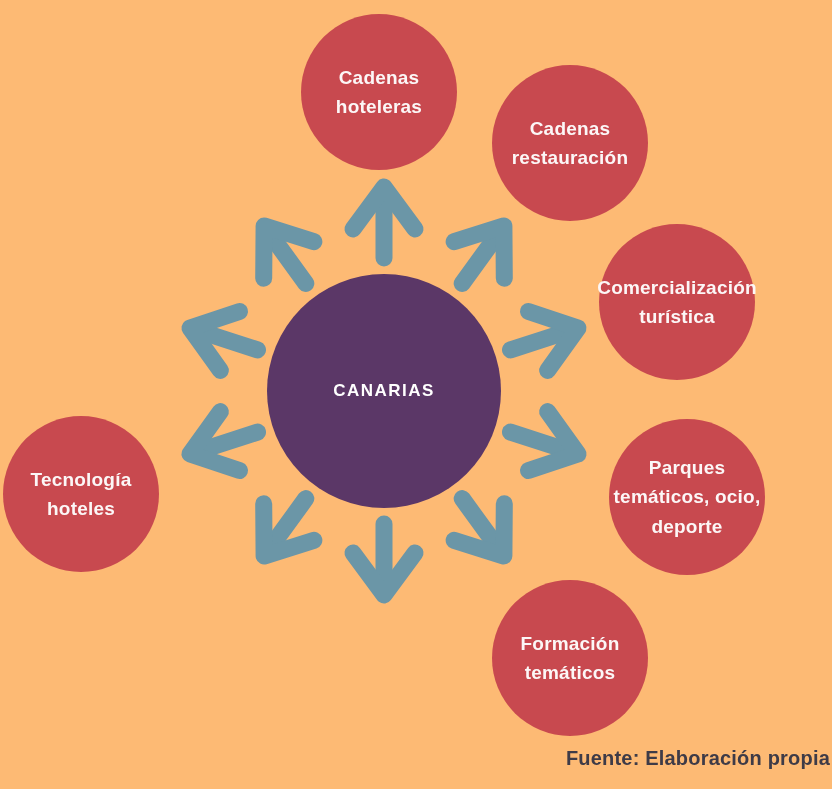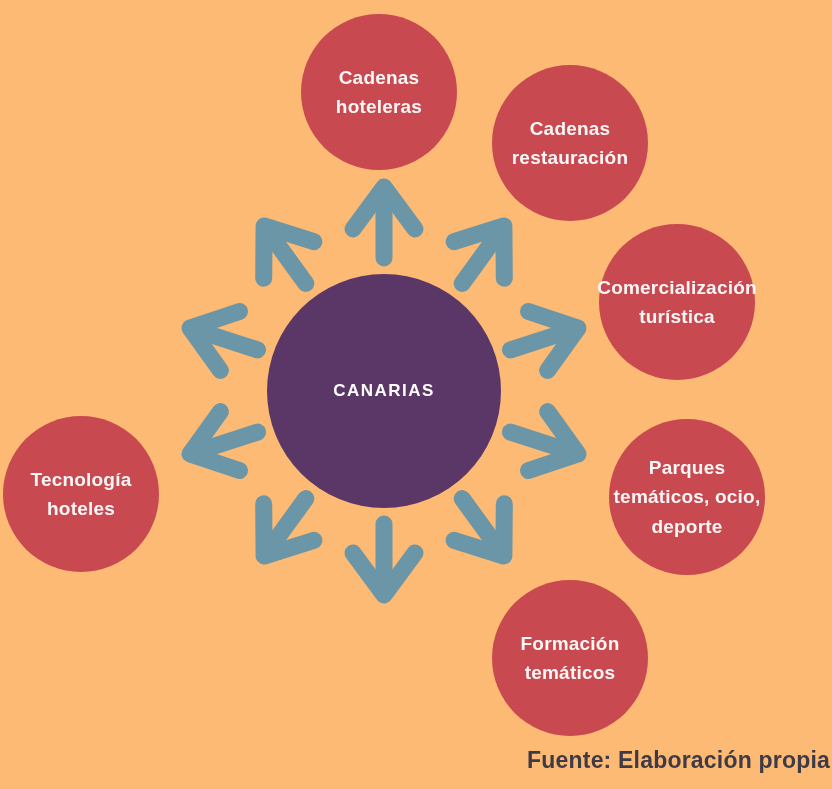--- a/index.html
+++ b/index.html
@@ -46,21 +46,21 @@
     background: var(--center-purple);
     color: #ffffff;
     display: flex; align-items: center; justify-content: center;
     font-size: 17px; font-weight: bold; letter-spacing: 1.5px;
     text-align: center;
   }
   
   .source-note {
     position: absolute;
     right: 2px; top: 747px;
-    font-size: 23px; font-weight: bold;
+    font-size: 20px; font-weight: bold;
     color: var(--source-color);
     letter-spacing: 0.2px;
   }
 </style>
 </head>
 <body>
 
 <div class="canvas">
 
   <svg class="arrows-layer" viewBox="0 0 832 789" aria-hidden="true">

